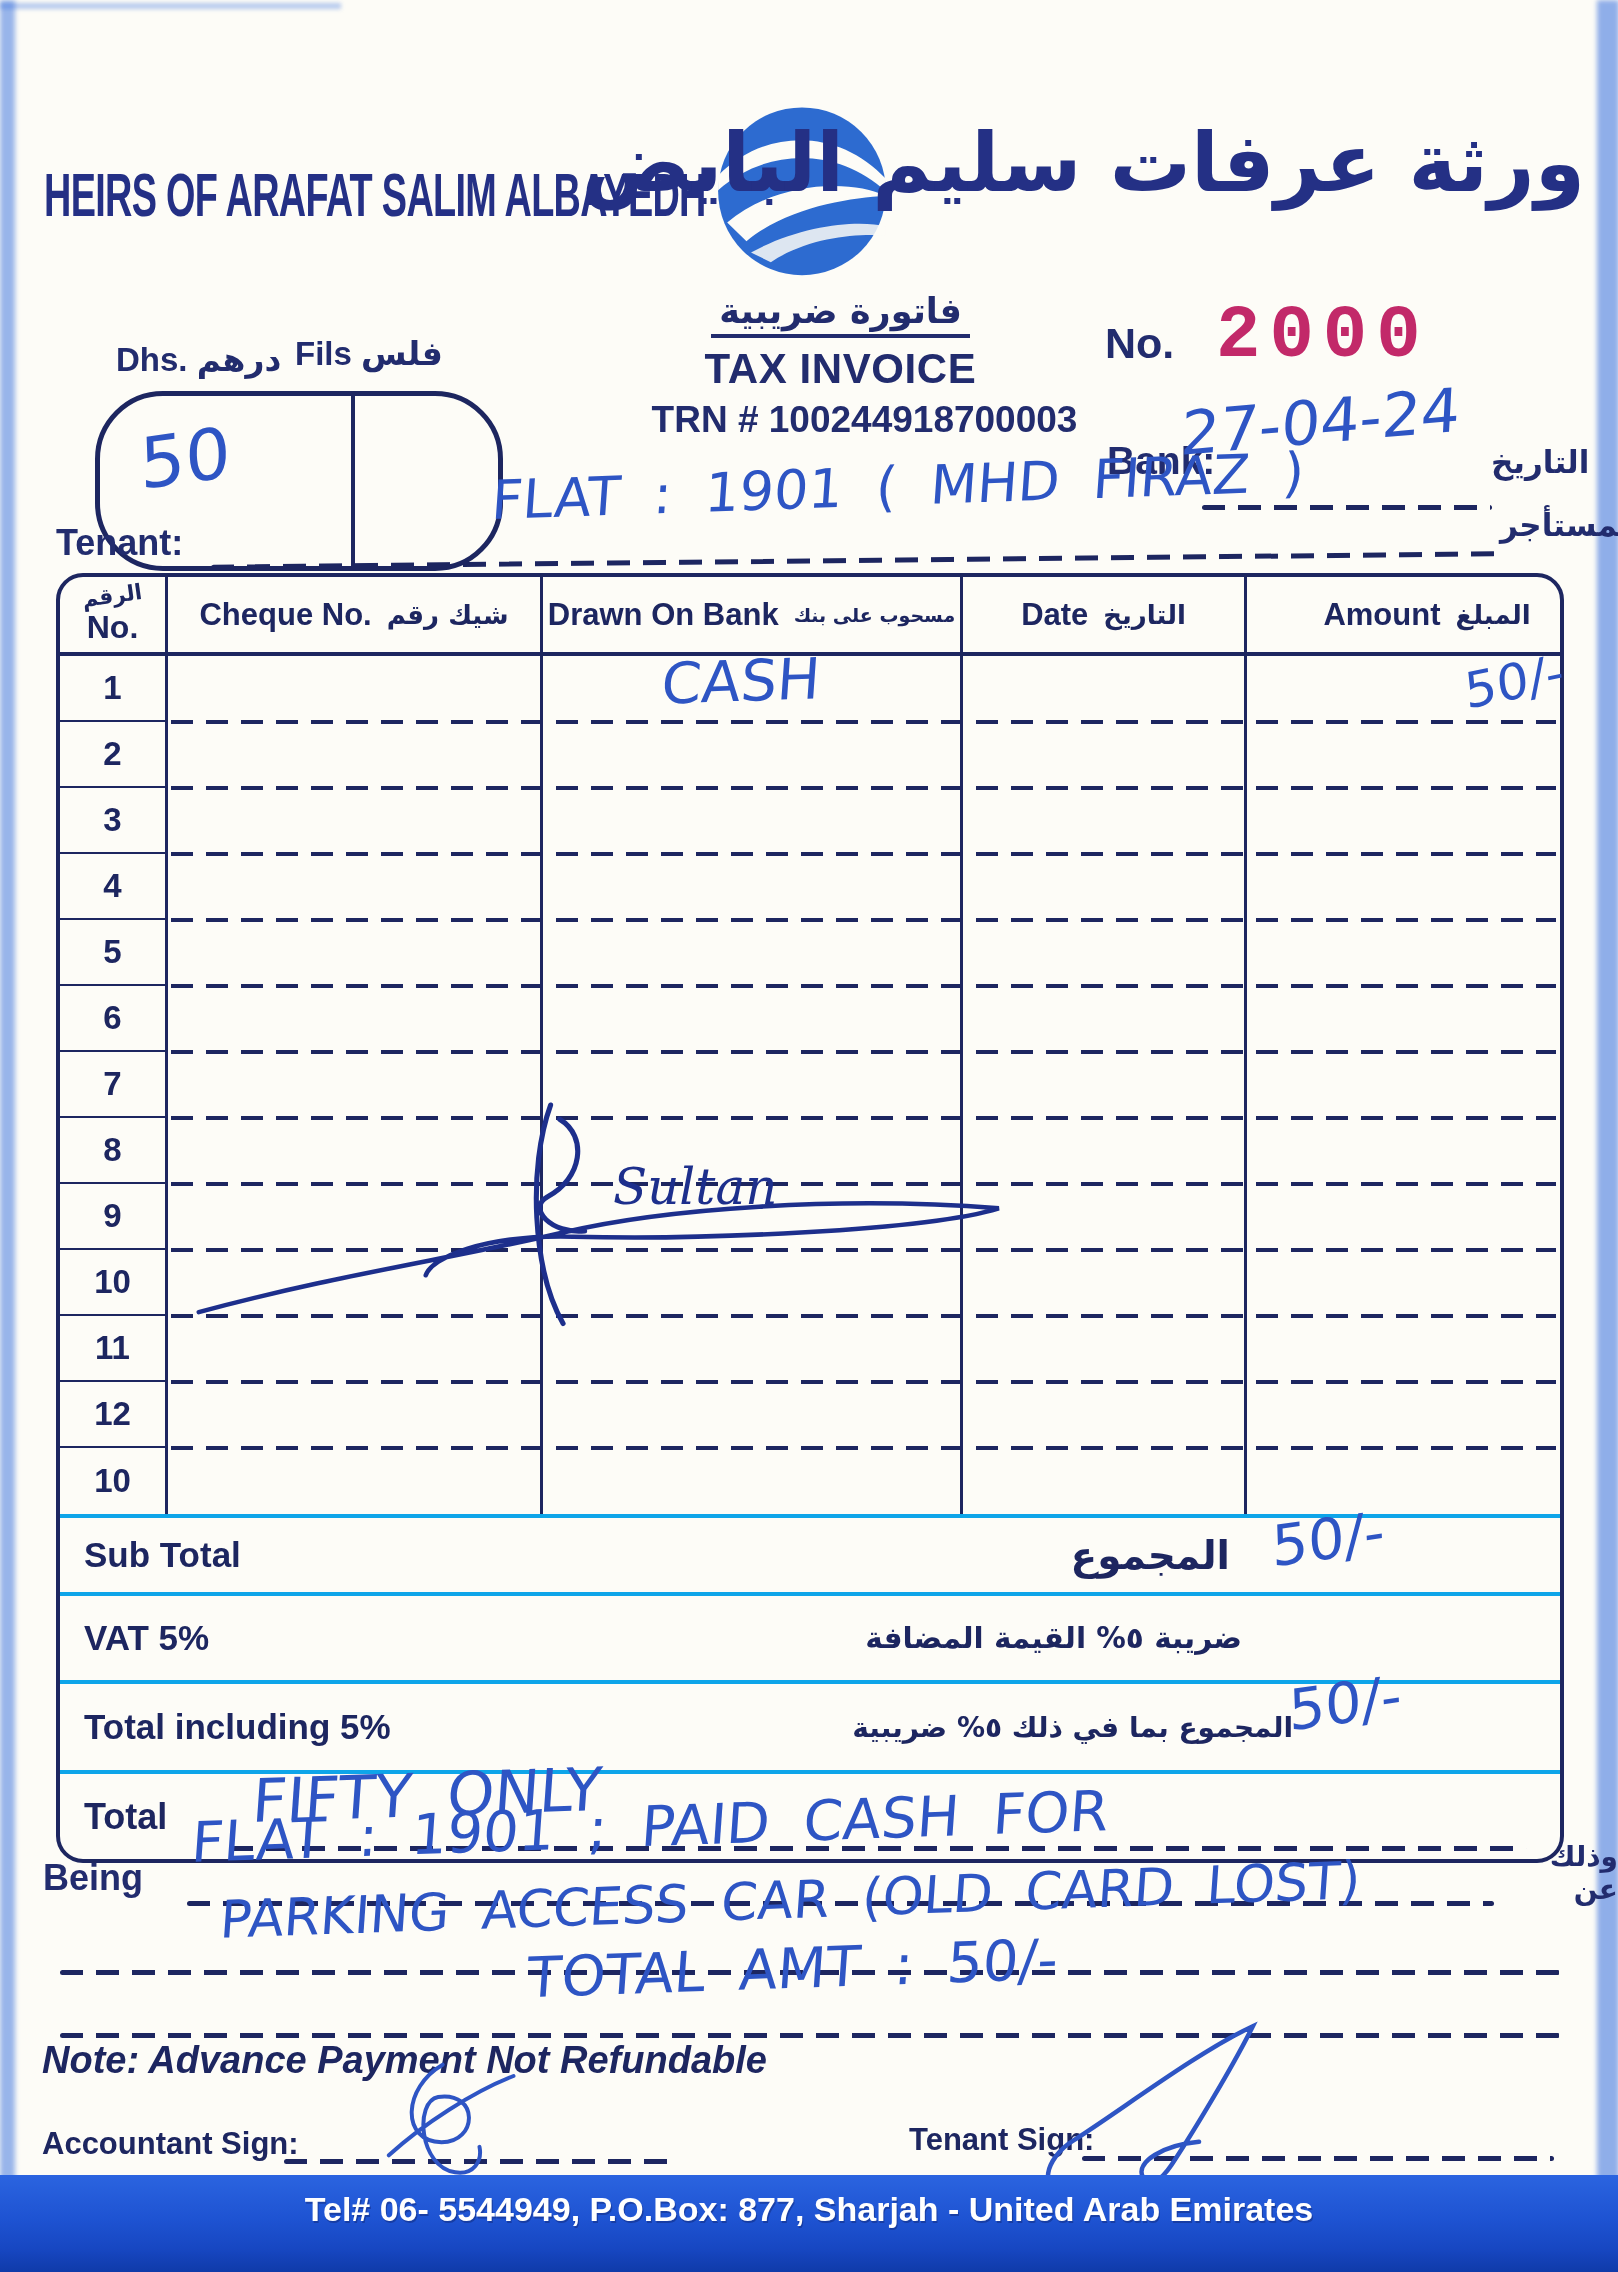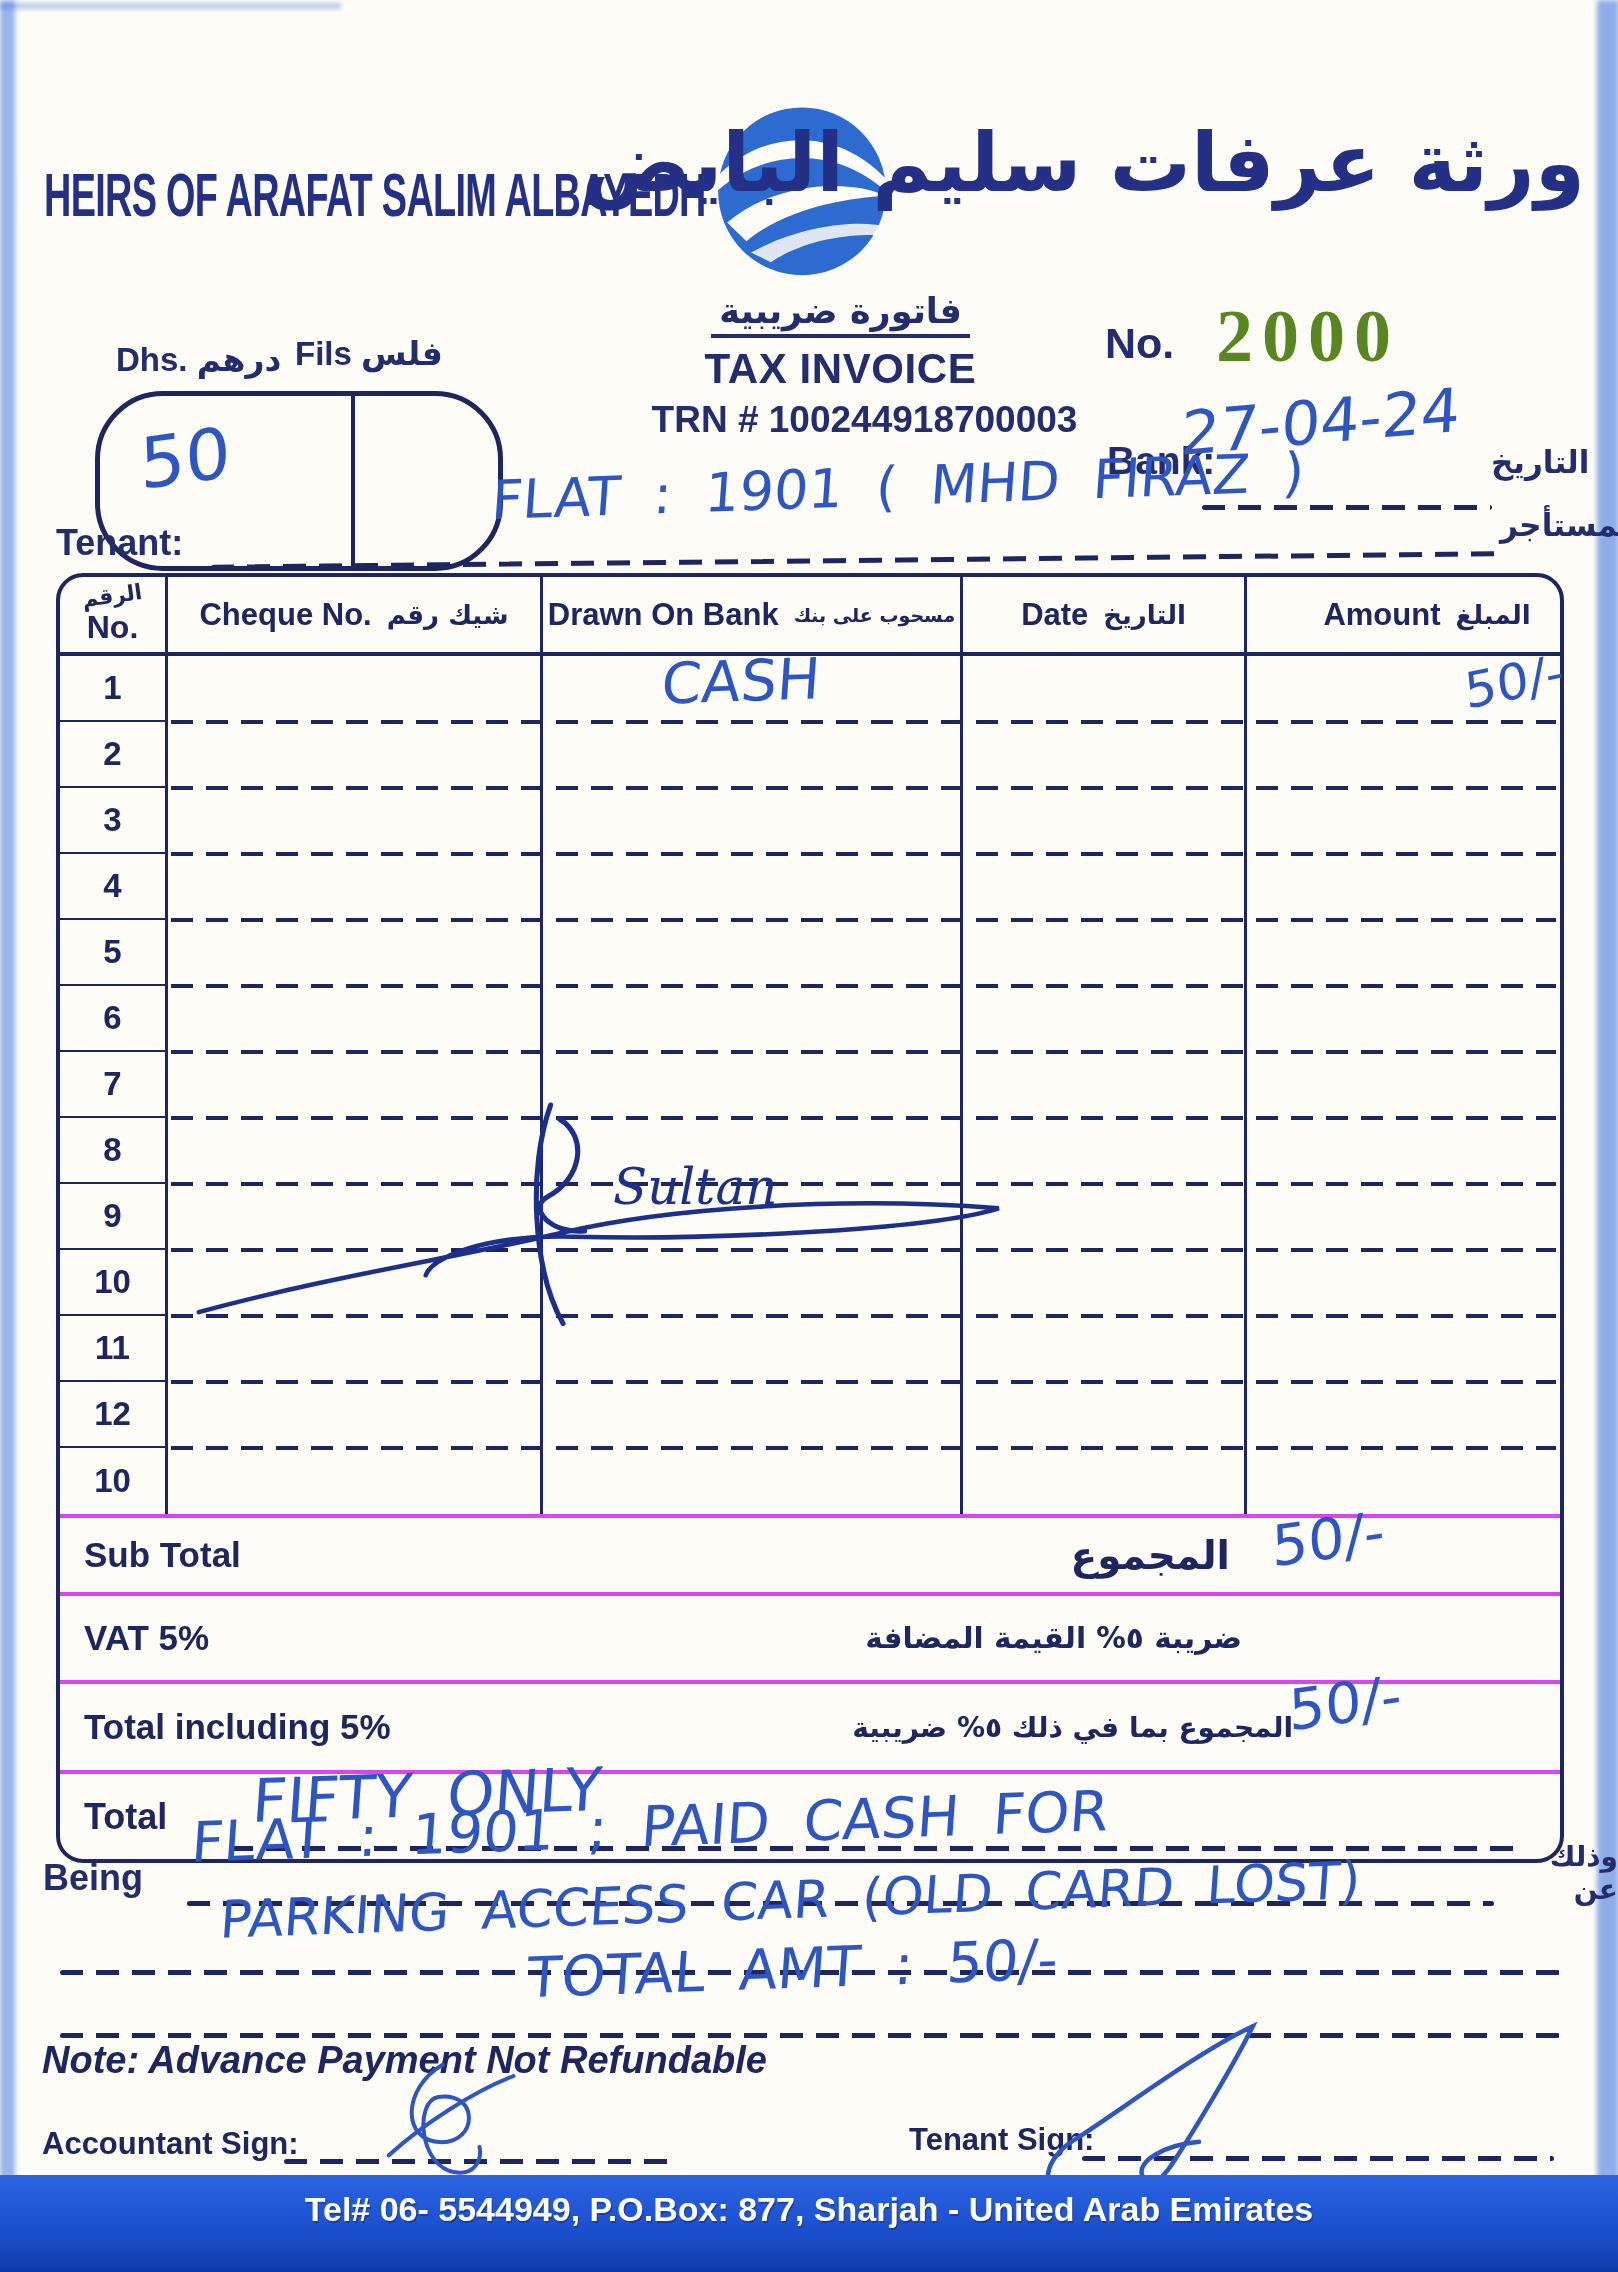--- a/index.html
+++ b/index.html
@@ -44,22 +44,22 @@
 
   .cur-label { font-size:33px; font-weight:bold; color:#222c6e; white-space:nowrap; }
   .currency-box {
     width:398px; height:170px;
     border:5.1px solid #1d2660; border-radius:68px;
     position:absolute;
   }
   .currency-div { position:absolute; left:63%; top:0; bottom:0; width:4px; background:#1d2660; }
 
   .no-label   { font-size:43px; font-weight:bold; color:#222c6e; }
-  .no-value   { font-family:Liberation Serif, serif; font-size:74px; font-weight:bold;
-                color:#4d7c0f; letter-spacing:9px; opacity:.92; }
+  .no-value   { font-family:Liberation Mono, monospace; font-size:74px; font-weight:bold;
+                color:#be185d; letter-spacing:9px; opacity:.92; }
   .date-label { font-size:39px; font-weight:bold; color:#222c6e; }
   .meta-ar    { font-size:31px; font-weight:bold; color:#222c6e; }
   .tenant-label { font-size:36px; font-weight:bold; color:#222c6e; }
 
   
   .ptable {
     position:absolute; left:56px; top:573px; width:1500px;
     border:4.5px solid #1d2660; border-radius:27px;
     color:#1d2660;
   }
@@ -79,21 +79,21 @@
   .trow .c:last-child { border-right:none; }
   .c-no { display:flex; align-items:center; justify-content:center;
           font-size:33px; font-weight:bold; border-bottom:2.8px solid #1d2660; }
   .trow::after {
     content:""; position:absolute; left:111px; right:4.5px; bottom:-2.3px; height:4px;
     background:repeating-linear-gradient(90deg,#1d2660 0 21.6px, transparent 21.6px 35px);
   }
   .trow.no-dash::after { display:none; }
   .trow.last .c-no { border-bottom:none; }
 
-  .srow { position:relative; border-top:4px solid #d946ef; }
+  .srow { position:relative; border-top:4px solid #0ea5e9; }
   .srow .lbl { position:absolute; left:24px; top:50%; transform:translateY(-50%);
                font-weight:bold; color:#1d2660; }
   .srow .ar-lbl { position:absolute; top:50%; transform:translateY(-50%);
                   font-weight:bold; color:#1d2660; }
 
   .hw-cash { font-size:57px; position:absolute; left:119px; top:-8px; }
   .hw-amt1 { font-size:50px; position:absolute; right:-3.4px; top:-3.4px; transform:skewX(-6deg) rotate(-12deg); }
 
   .note { font-size:38px; font-weight:bold; font-style:italic; color:#1d2660; }
   .sign-label { font-size:31px; font-weight:bold; color:#1d2660; }

